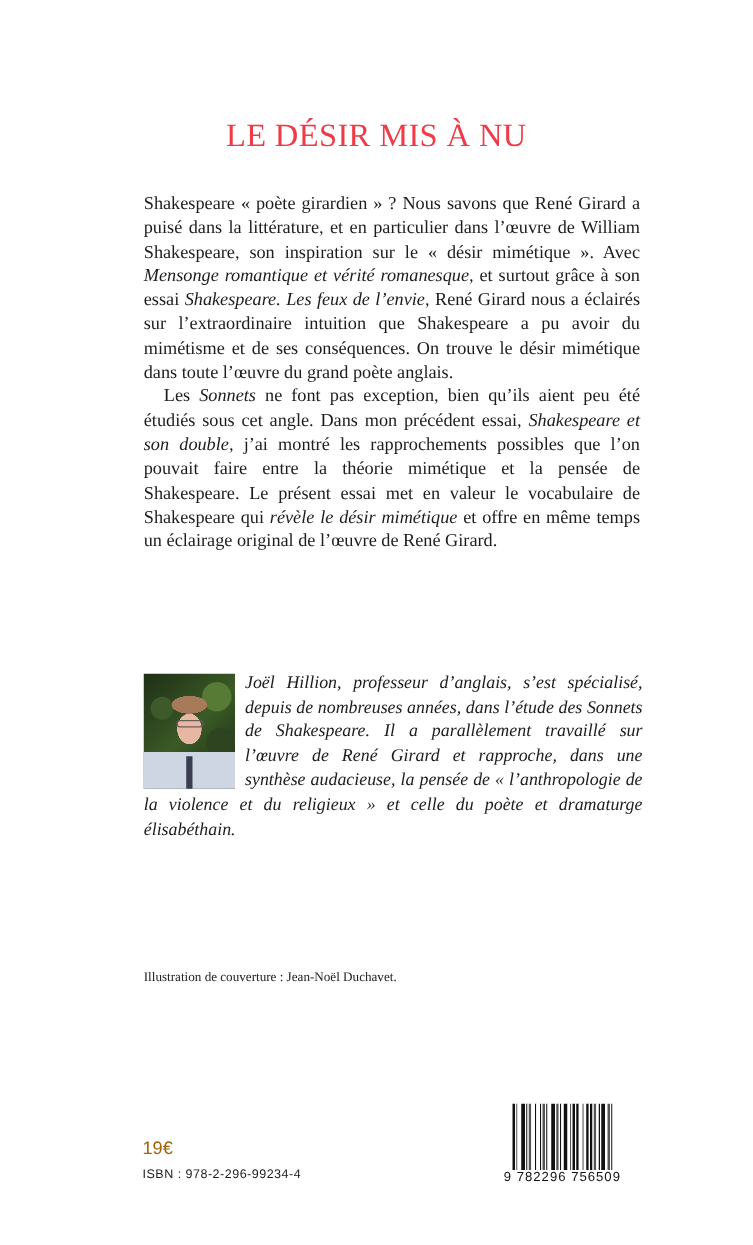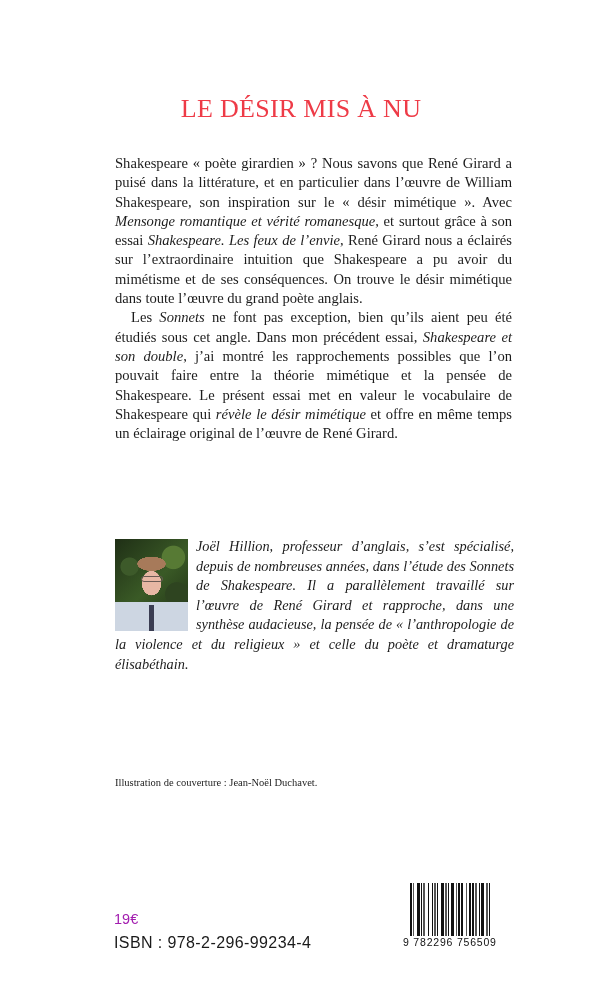--- a/index.html
+++ b/index.html
@@ -27,23 +27,23 @@
                radial-gradient(circle at 85% 60%, #2e4420 0 14%, transparent 15%),
                linear-gradient(135deg, #1f2f16, #3a5a26 50%, #1b2912);
              position: relative; }
     .photo .tie { position: absolute; left: 34px; top: 66px; width: 5px; height: 26px;
                   background: #3a3d52; }
     .photo .glasses { position: absolute; left: 26px; top: 37px; width: 22px; height: 6px;
                       border: 1px solid #6b5b55; border-radius: 3px; box-sizing: border-box; }
     .credit { position: absolute; top: 777px; left: 115px; font-family: "Liberation Serif", serif;
               font-size: 10.5px; color: #222; }
     .price { position: absolute; top: 911px; left: 114px; font-family: "Liberation Sans", sans-serif;
-             font-size: 14.5px; color: #a21caf; }
+             font-size: 14.5px; color: #a16207; }
     .isbn { position: absolute; top: 934px; left: 114px; font-family: "Liberation Sans", sans-serif;
-            font-size: 16px; color: #1a1a1a; letter-spacing: 0.4px; }
+            font-size: 10px; color: #1a1a1a; letter-spacing: 0.4px; }
     .barcode { position: absolute; top: 883px; left: 410px; width: 104px; height: 58px; }
     .barcode-bars { width: 104px; height: 55px; display: flex; align-items: stretch; }
     .barcode-num { position: absolute; top: 53px; left: -8px; font-family: "Liberation Sans", sans-serif;
                    font-size: 10.5px; letter-spacing: 0.8px; color: #111; background: #fff; padding: 0 1px; }
   </style>
 </head>
 <body>
 
 <div class="title">LE DÉSIR MIS À NU</div>
 

